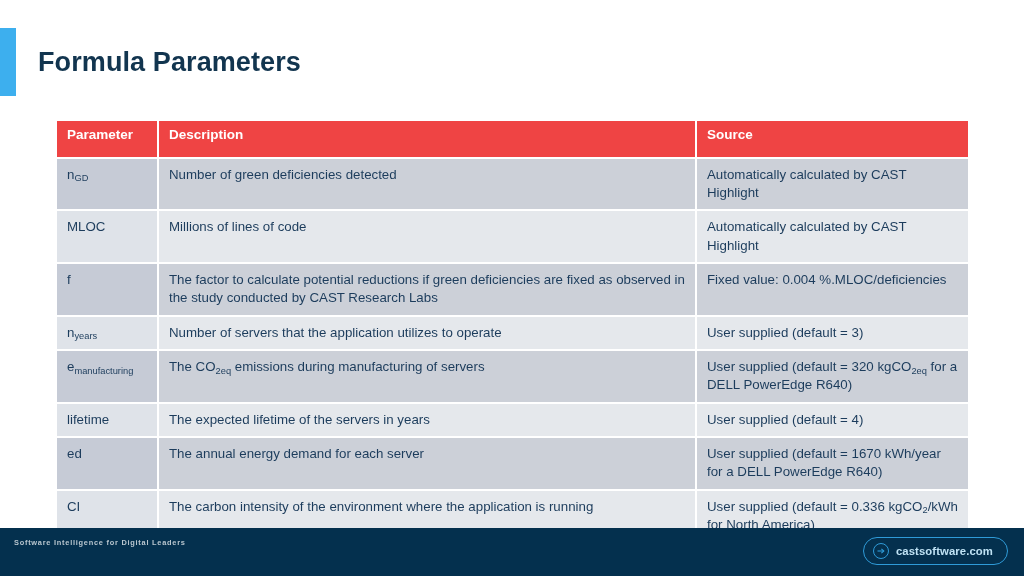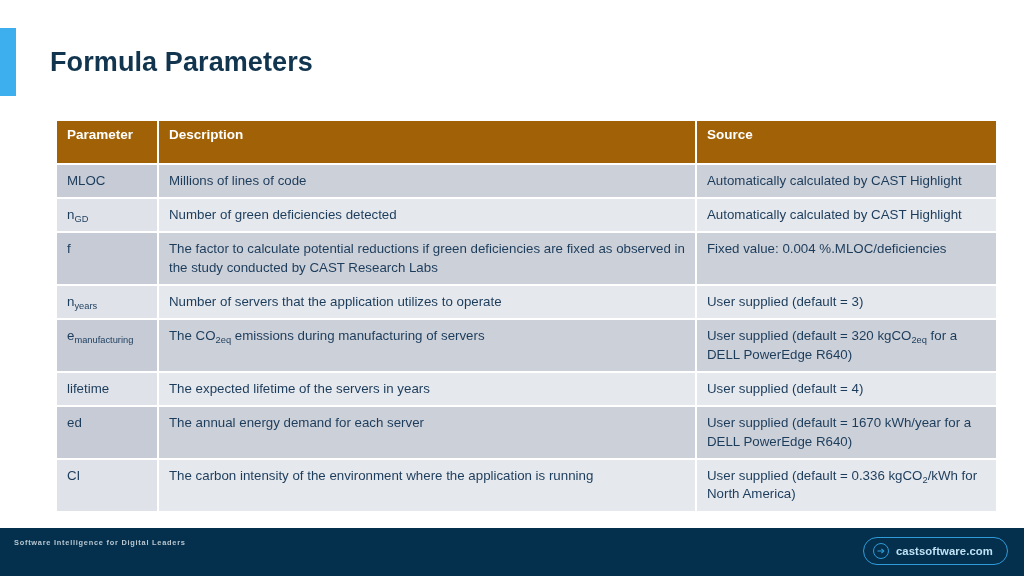--- a/index.html
+++ b/index.html
@@ -28,21 +28,21 @@
   }
 
   .title-accent-bar {
     width: 16px;
     height: 68px;
     background: #3dafee;
     flex: 0 0 16px;
   }
 
   .slide-title {
-    margin-left: 34px;
+    margin-left: 22px;
     font-size: 27px;
     font-weight: bold;
     color: #12354f;
     letter-spacing: 0.1px;
     white-space: nowrap;
   }
 
   
   .params-table {
     position: absolute;
@@ -61,35 +61,35 @@
     color: #1c3c5c;
     text-align: left;
     font-weight: normal;
     border-right: 2px solid #ffffff;
   }
 
   .params-table td:last-child,
   .params-table th:last-child { border-right: none; }
 
   .params-table thead th {
-    background: #a16207;
+    background: #ef4444;
     color: #ffffff;
     font-weight: bold;
     font-size: 13.5px;
     height: 27px;
     padding-top: 5px;
-    padding-bottom: 18px;
+    padding-bottom: 12px;
     border-right: 2px solid #ffffff;
     border-bottom: 2px solid #ffffff;
   }
 
   
   .col-param  { width: 101px; }
   .col-desc   { width: 538px; }
-  .col-source { width: 300px; }
+  .col-source { width: 272px; }
 
   
   tbody tr:nth-child(odd)  td.cell-param { background: #c6cbd6; }
   tbody tr:nth-child(odd)  td.cell-desc,
   tbody tr:nth-child(odd)  td.cell-source { background: #ccd0d8; }
 
   tbody tr:nth-child(even) td.cell-param { background: #dfe3e9; }
   tbody tr:nth-child(even) td.cell-desc,
   tbody tr:nth-child(even) td.cell-source { background: #e5e8ec; }
 
@@ -207,28 +207,28 @@
   <thead>
     <tr>
       <th class="col-param">Parameter</th>
       <th class="col-desc">Description</th>
       <th class="col-source">Source</th>
     </tr>
   </thead>
   <tbody>
 
     <tr>
+      <td class="cell-param col-param"><span>n</span><sub>GD</sub></td>
+      <td class="cell-desc col-desc">Number of green deficiencies detected</td>
+      <td class="cell-source col-source">Automatically calculated by CAST Highlight</td>
+    </tr>
+
+    <tr>
       <td class="cell-param col-param">MLOC</td>
       <td class="cell-desc col-desc">Millions of lines of code</td>
-      <td class="cell-source col-source">Automatically calculated by CAST Highlight</td>
-    </tr>
-
-    <tr>
-      <td class="cell-param col-param"><span>n</span><sub>GD</sub></td>
-      <td class="cell-desc col-desc">Number of green deficiencies detected</td>
       <td class="cell-source col-source">Automatically calculated by CAST Highlight</td>
     </tr>
 
     <tr>
       <td class="cell-param col-param">f</td>
       <td class="cell-desc col-desc">The factor to calculate potential reductions if green deficiencies are fixed as observed in the study conducted by CAST Research Labs</td>
       <td class="cell-source col-source">Fixed value: 0.004 %.MLOC/deficiencies</td>
     </tr>
 
     <tr>

